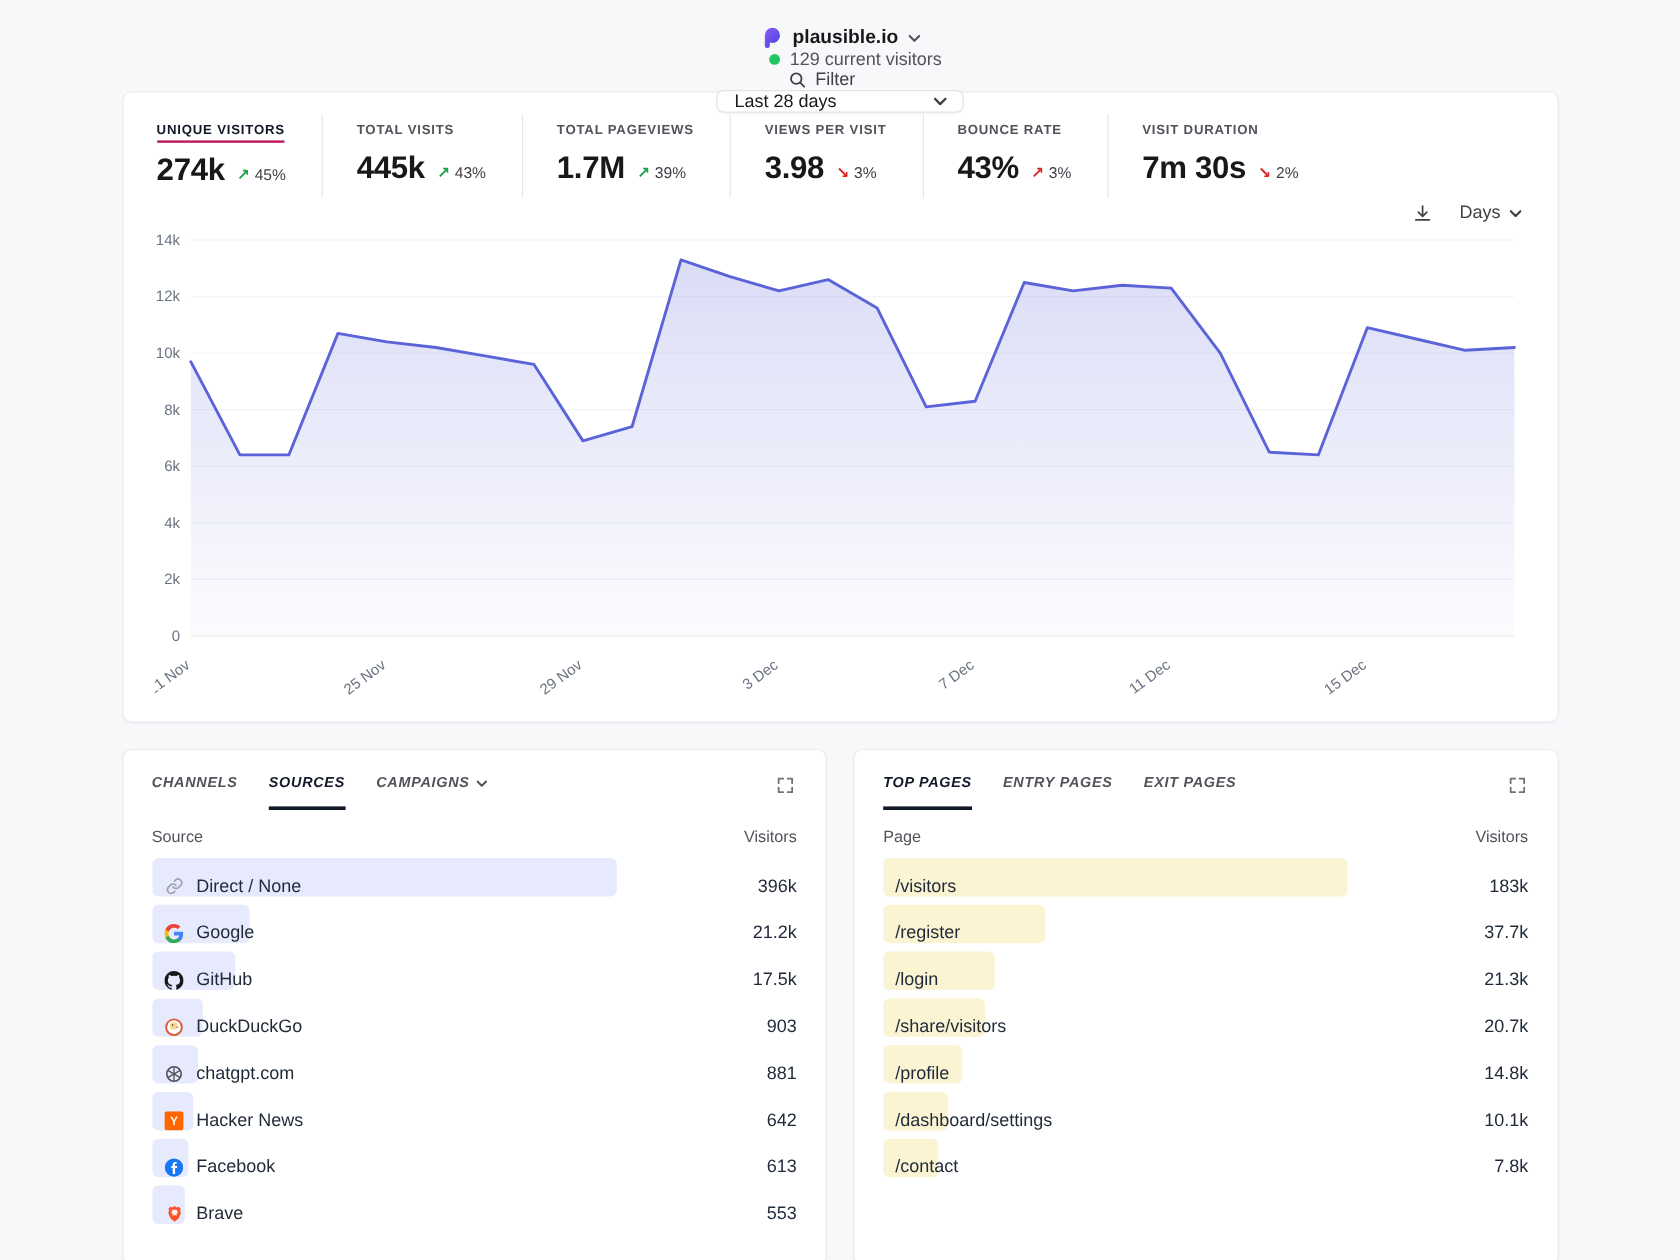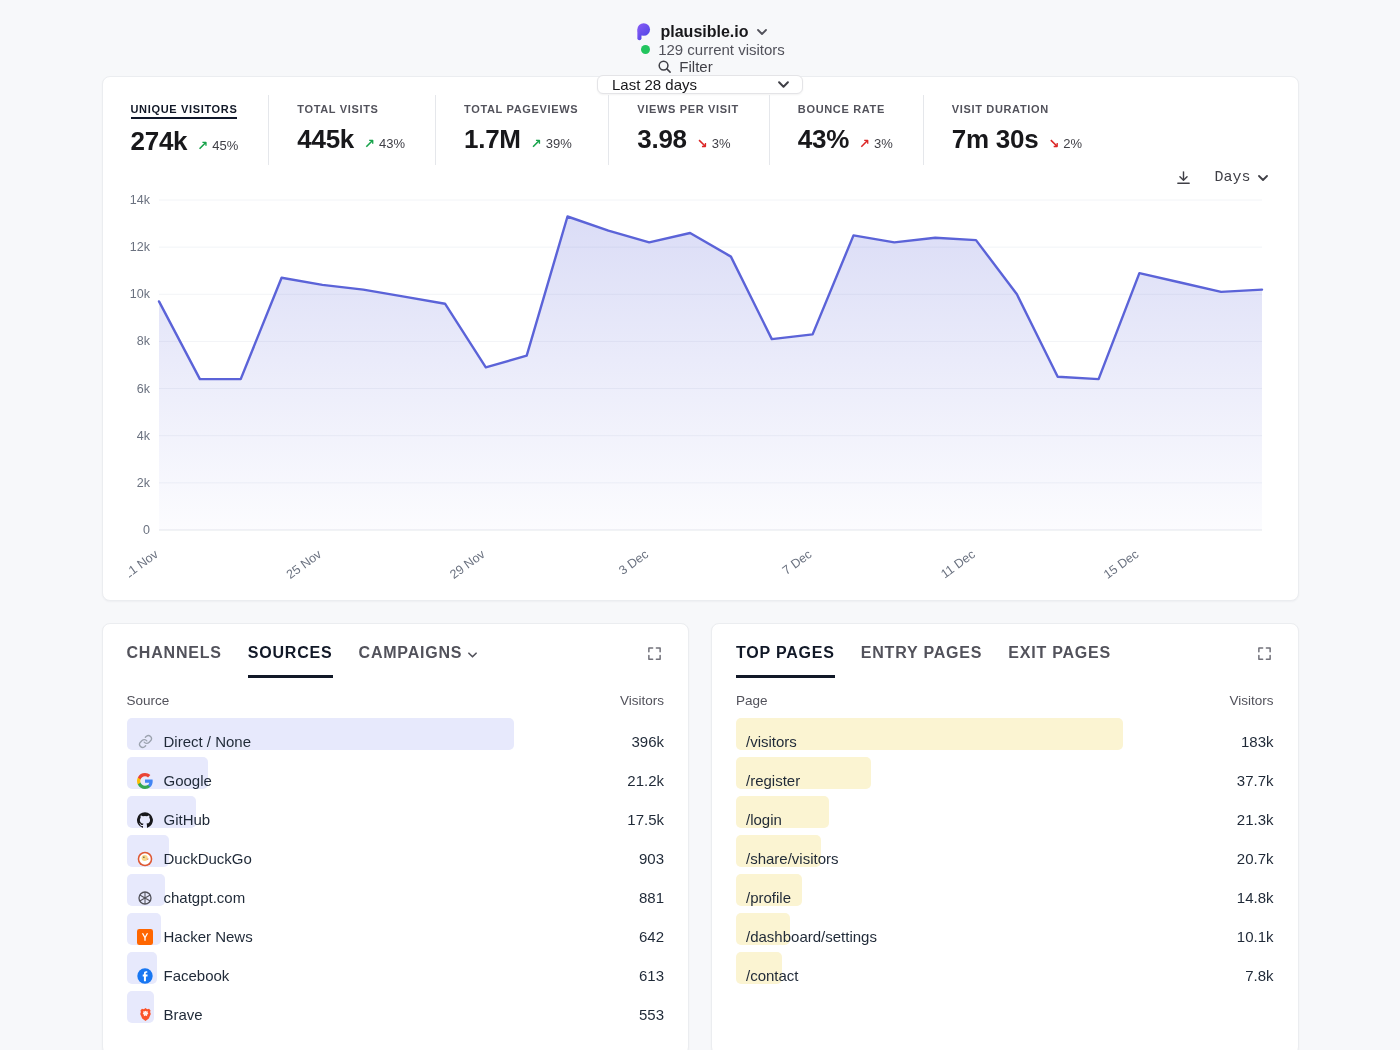--- a/index.html
+++ b/index.html
@@ -28,42 +28,42 @@
   
   .card { background:#fff; border:1px solid #ebedf0; border-radius:8px; box-shadow:0 1px 2px rgba(16,24,40,.04); }
   .main-card { padding:18px 26px 6px; }
 
   
   .stats-row { display:flex; align-items:flex-start; }
   .stat { padding:4px 30px 10px 28px; border-left:1px solid #e5e7eb; cursor:pointer; }
   .stat:first-child { border-left:none; padding-left:2px; }
   .stat-label { display:inline-block; font-size:11px; font-weight:700; letter-spacing:.06em;
     color:#52525b; white-space:nowrap; }
-  .stat.active .stat-label { color:#111827; border-bottom:2px solid #0f172a; padding-bottom:2px; }
+  .stat.active .stat-label { color:#111827; border-bottom:2px solid #be185d; padding-bottom:2px; }
   .stat-value-row { display:flex; align-items:baseline; gap:10px; margin-top:7px; }
   .stat-value { font-size:26px; font-weight:700; color:#18181b; letter-spacing:-.01em; white-space:nowrap; }
   .stat-change { display:flex; align-items:baseline; gap:4px; font-size:13px; color:#3f3f46; white-space:nowrap; }
   .arrow { font-weight:700; font-size:13px; }
   .arrow.good { color:var(--good,#16a34a); }
   .arrow.bad { color:var(--bad,#dc2626); }
 
   
   .chart-toolbar { display:flex; justify-content:flex-end; align-items:center; gap:22px; padding:2px 4px 2px; }
   .tool-btn { display:flex; align-items:center; gap:7px; background:none; border:none;
-    font-family:Liberation Mono, monospace; font-size:15px; color:#3f3f46; cursor:pointer; }
+    font-family:Liberation Sans, sans-serif; font-size:15px; color:#3f3f46; cursor:pointer; }
 
   .chart-area { padding-top:4px; }
 
   
   .bottom { display:flex; gap:22px; margin-top:22px; }
   .half-card { flex:1; padding:20px 24px 24px; min-height:430px; }
   .card-head { display:flex; align-items:flex-start; }
   .tabs { display:flex; gap:26px; flex:1; }
-  .tab { display:flex; align-items:flex-start; gap:6px; font-size:16px; font-weight:700; letter-spacing:.05em;
-    color:#52525b; padding-bottom:13px; border-bottom:3px solid transparent; cursor:pointer; white-space:nowrap; }
+  .tab { display:flex; align-items:flex-start; gap:6px; font-size:12px; font-weight:700; letter-spacing:.05em;
+    color:#52525b; padding-bottom:13px; border-bottom:3px solid transparent; cursor:pointer; white-space:nowrap;font-style:italic; }
   .tab.active { color:#111827; border-bottom-color:#111827; }
   .expand-btn { background:none; border:none; cursor:pointer; padding:2px; line-height:0; }
 
   .table-head { display:flex; justify-content:space-between; font-size:13.5px; color:#52525b; margin:15px 0 10px;text-align:center; }
 
   .row { position:relative; height:32px; display:flex; align-items:flex-end; margin-bottom:7px; cursor:pointer; }
   .row-bar { position:absolute; left:0; top:0; height:100%; border-radius:5px; }
   .sources .row-bar { background:var(--src-bar,#e7e9fc); }
   .pages   .row-bar { background:var(--page-bar,#fbf4d2); }
   .row-main { position:relative; display:flex; align-items:center; gap:10px; padding-left:10px;

